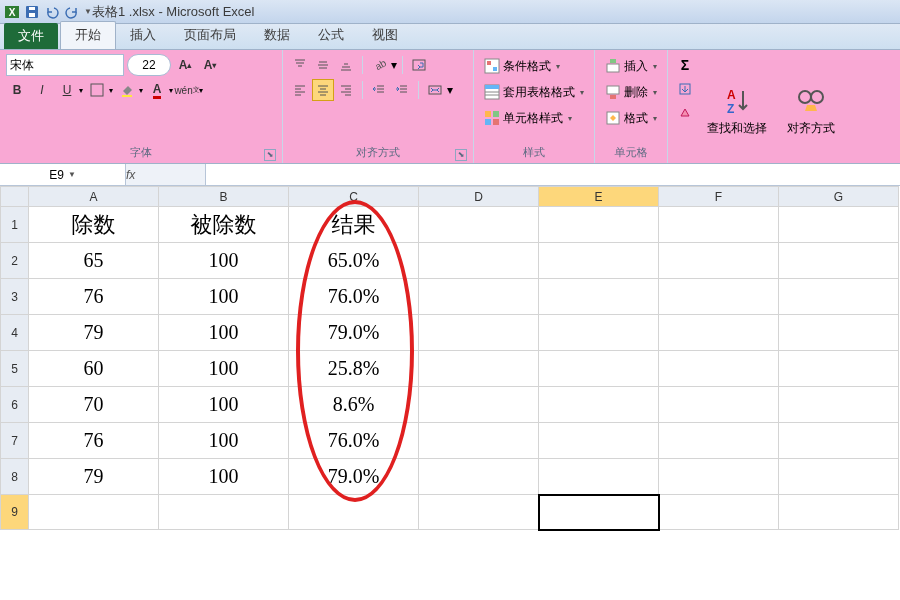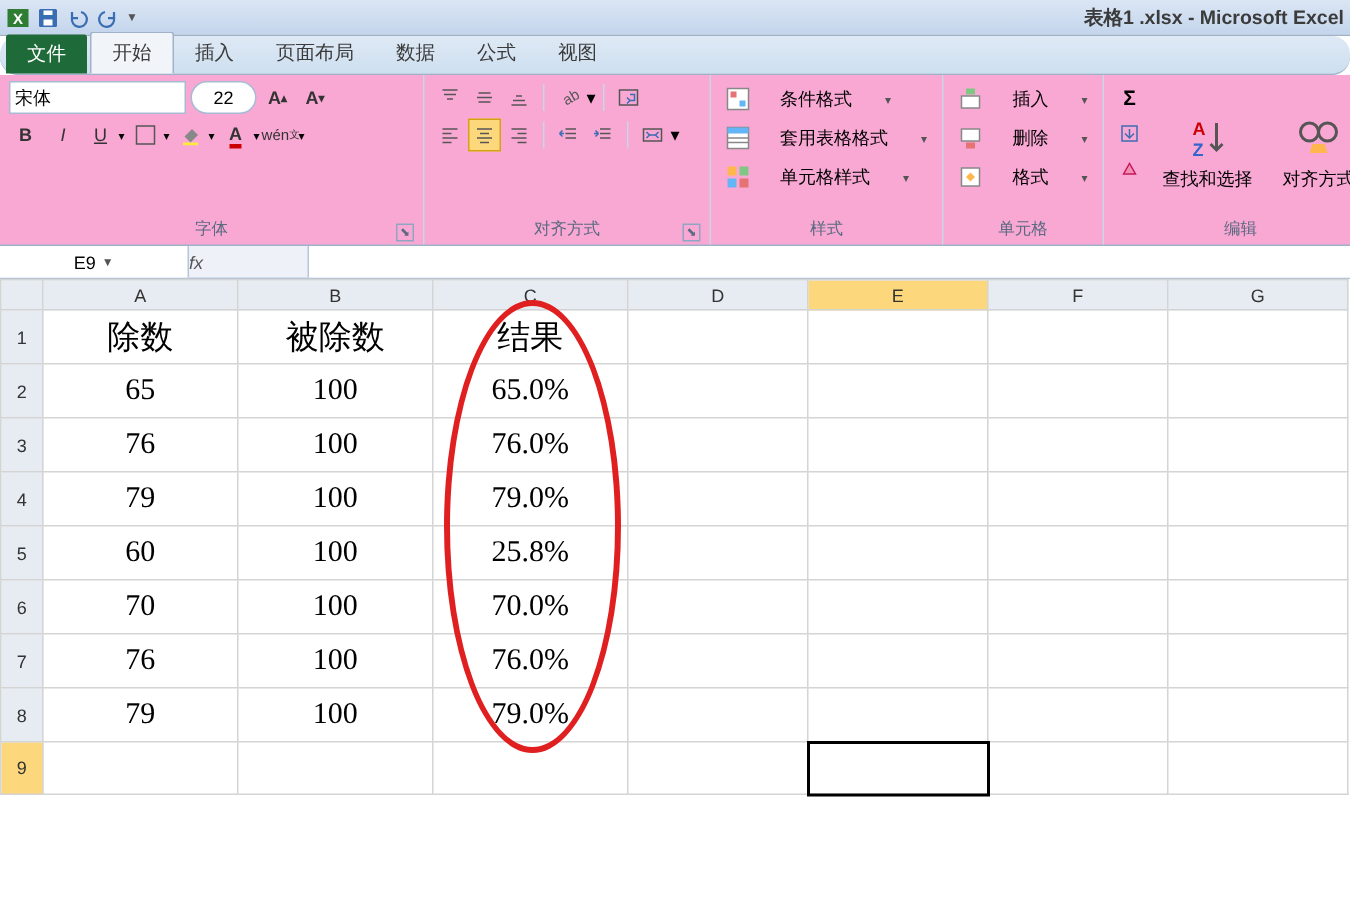--- a/index.html
+++ b/index.html
@@ -2,24 +2,24 @@
 <html><head>
 <meta charset="utf-8">
 <style>
 * { box-sizing: border-box; margin: 0; padding: 0; }
 body { font-family: "Microsoft YaHei", Tahoma, sans-serif; font-size: 12px; background: #fff; overflow: hidden; width: 900px; height: 600px; }
 
 
 .titlebar { height: 24px; background: linear-gradient(#dbe6f4,#c3d5ec); display: flex; align-items: center; padding: 0 4px; border-bottom: 1px solid #9fb2c9; }
 .titlebar .qat { display: flex; align-items: center; gap: 4px; }
 .titlebar .qat .ico { width: 16px; height: 16px; display: flex; align-items: center; justify-content: center; }
-.titlebar .title { flex: 1; text-align: right; color: #3b3b3b; font-size: 13px; font-weight: bold; }
-
-
-.tabs { height: 26px; background: linear-gradient(#dfe9f5,#cddff0); display: flex; align-items: flex-end; padding-left: 4px; border-bottom: 1px solid #9fb2c9; border-radius: 12px; }
+.titlebar .title { flex: 1; text-align: left; color: #3b3b3b; font-size: 13px; }
+
+
+.tabs { height: 26px; background: linear-gradient(#dfe9f5,#cddff0); display: flex; align-items: flex-end; padding-left: 4px; border-bottom: 1px solid #9fb2c9; }
 .tabs .tab { padding: 4px 14px 5px; font-size: 13px; color: #3b3b3b; cursor: pointer; }
 .tabs .tab.file { background: #1e6b39; color: #fff; border-radius: 2px 2px 0 0; margin-right: 2px; padding: 4px 14px; }
 .tabs .tab.active { background: #f1f5fa; border: 1px solid #9fb2c9; border-bottom: none; border-radius: 2px 2px 0 0; margin-top: 13px; }
 
 
 .ribbon { height: 114px; background: #f9a8d4; border-bottom: 1px solid #9fb2c9; display: flex; }
 .group { border-right: 1px solid #c8d6e8; display: flex; flex-direction: column; padding: 4px 6px 0; }
 .group .body { flex: 1; display: flex; gap: 4px; }
 .group .label { height: 18px; text-align: center; font-size: 11px; color: #5a6a80; position: relative; }
 .group .label .dlg { position: absolute; right: 0; bottom: 2px; width: 12px; height: 12px; border: 1px solid #8fa6c2; font-size: 8px; line-height: 10px; text-align: center; color: #5a6a80; cursor: pointer; }
@@ -33,21 +33,21 @@
 .font-group .col { width: 270px; }
 .font-group .drop { font-size: 8px; margin-left: -2px; }
 
 
 .align-group .col { width: 178px; }
 .align-group .row { display: flex; align-items: center; gap: 1px; margin-bottom: 3px; }
 .align-group .sep { width: 1px; height: 18px; background: #c8d6e8; margin: 0 4px; }
 
 
 .list-group .body { flex-direction: column; gap: 2px; }
-.list-group .item { display: flex; align-items: center; gap: 20px; height: 24px; padding: 0 4px; cursor: pointer; white-space: nowrap; }
+.list-group .item { display: flex; align-items: center; gap: 3px; height: 24px; padding: 0 4px; cursor: pointer; white-space: nowrap; }
 .list-group .ico { width: 16px; height: 16px; display: inline-flex; align-items: center; justify-content: center; }
 .list-group .drop { font-size: 8px; color: #555; margin-left: 2px; }
 
 
 .big-group .body { gap: 8px; }
 .big-group .big { display: flex; flex-direction: column; align-items: center; justify-content: center; width: 66px; cursor: pointer; padding-top: 4px; }
 .big-group .big .ico { width: 32px; height: 32px; display: flex; align-items: center; justify-content: center; margin-bottom: 3px; }
 .big-group .big .txt { font-size: 12px; text-align: center; }
 .big-group .small-col { display: flex; flex-direction: column; gap: 2px; }
 .big-group .small { width: 22px; height: 22px; display: flex; align-items: center; justify-content: center; cursor: pointer; }
@@ -370,21 +370,20 @@
             <svg width="32" height="32">
               <circle cx="10" cy="12" r="6" fill="none" stroke="#555" stroke-width="2"></circle>
               <circle cx="22" cy="12" r="6" fill="none" stroke="#555" stroke-width="2"></circle>
               <line x1="16" y1="12" x2="16" y2="12" stroke="#555"></line>
               <path d="M12 20 L20 20 L22 26 L10 26 Z" fill="#ffb74d"></path>
             </svg>
           </span>
         <span class="txt">对齐方式</span>
       </div>
     </div>
-    <div class="label"><span>编辑</span></div>
   </div>
 </div>
 
 <div class="formula">
   <div class="namebox">
       <span>E9</span>
       <span class="dd">▼</span>
     </div>
   <div class="fx">
       <span>fx</span>
@@ -452,21 +451,21 @@
           <td class="">25.8%</td>
           <td class=""></td>
           <td class=""></td>
           <td class=""></td>
           <td class=""></td>
         </tr>
         <tr>
           <th class="row" style="height:36px">6</th>
           <td class="">70</td>
           <td class="">100</td>
-          <td class="">70.0%</td>
+          <td class="">8.6%</td>
           <td class=""></td>
           <td class=""></td>
           <td class=""></td>
           <td class=""></td>
         </tr>
         <tr>
           <th class="row" style="height:36px">7</th>
           <td class="">76</td>
           <td class="">100</td>
           <td class="">76.0%</td>

